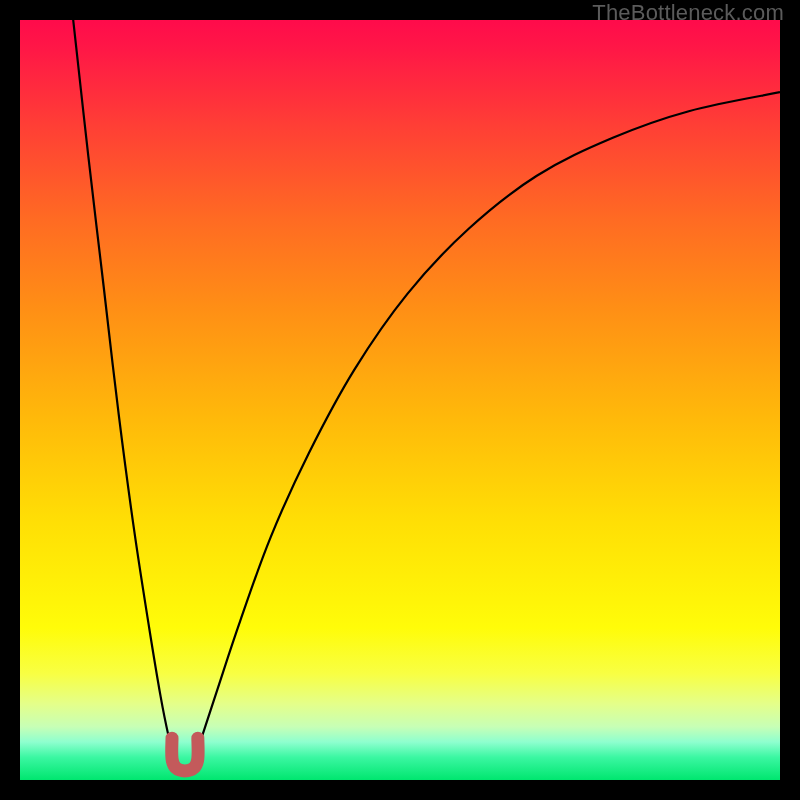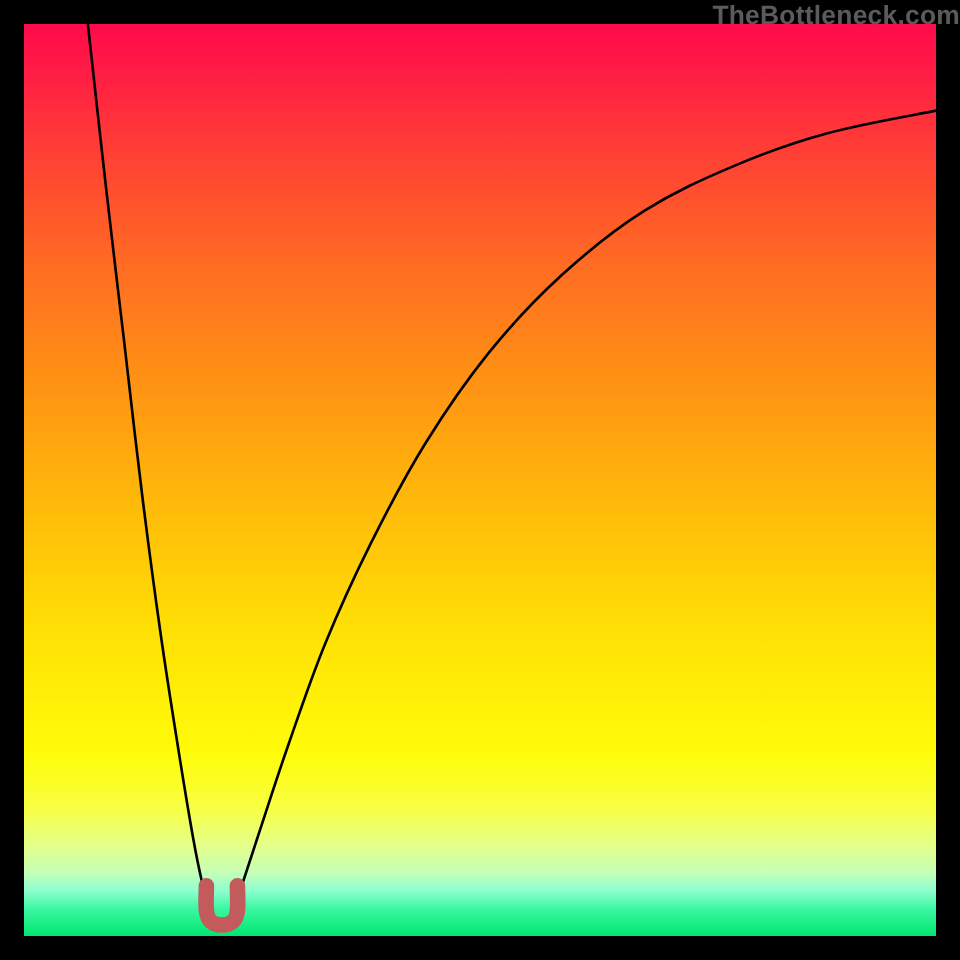--- a/index.html
+++ b/index.html
@@ -40,24 +40,24 @@
       #00e66f 100%
     );
   }
   svg.curves {
     position: absolute;
     inset: 0;
   }
   .watermark {
     position: absolute;
     top: 0px;
-    right: 0;
+    right: 16px;
     color: #5b5b5b;
     font-size: 22px;
-    font-weight: 700;
+    font-weight: 400;
     letter-spacing: 0.2px;
     user-select: none;
   }
 </style>
 </head>
 <body>
 
 <div class="frame">
   <div class="gradient"></div>
   <svg class="curves" viewBox="0 0 760 760" preserveAspectRatio="none">

